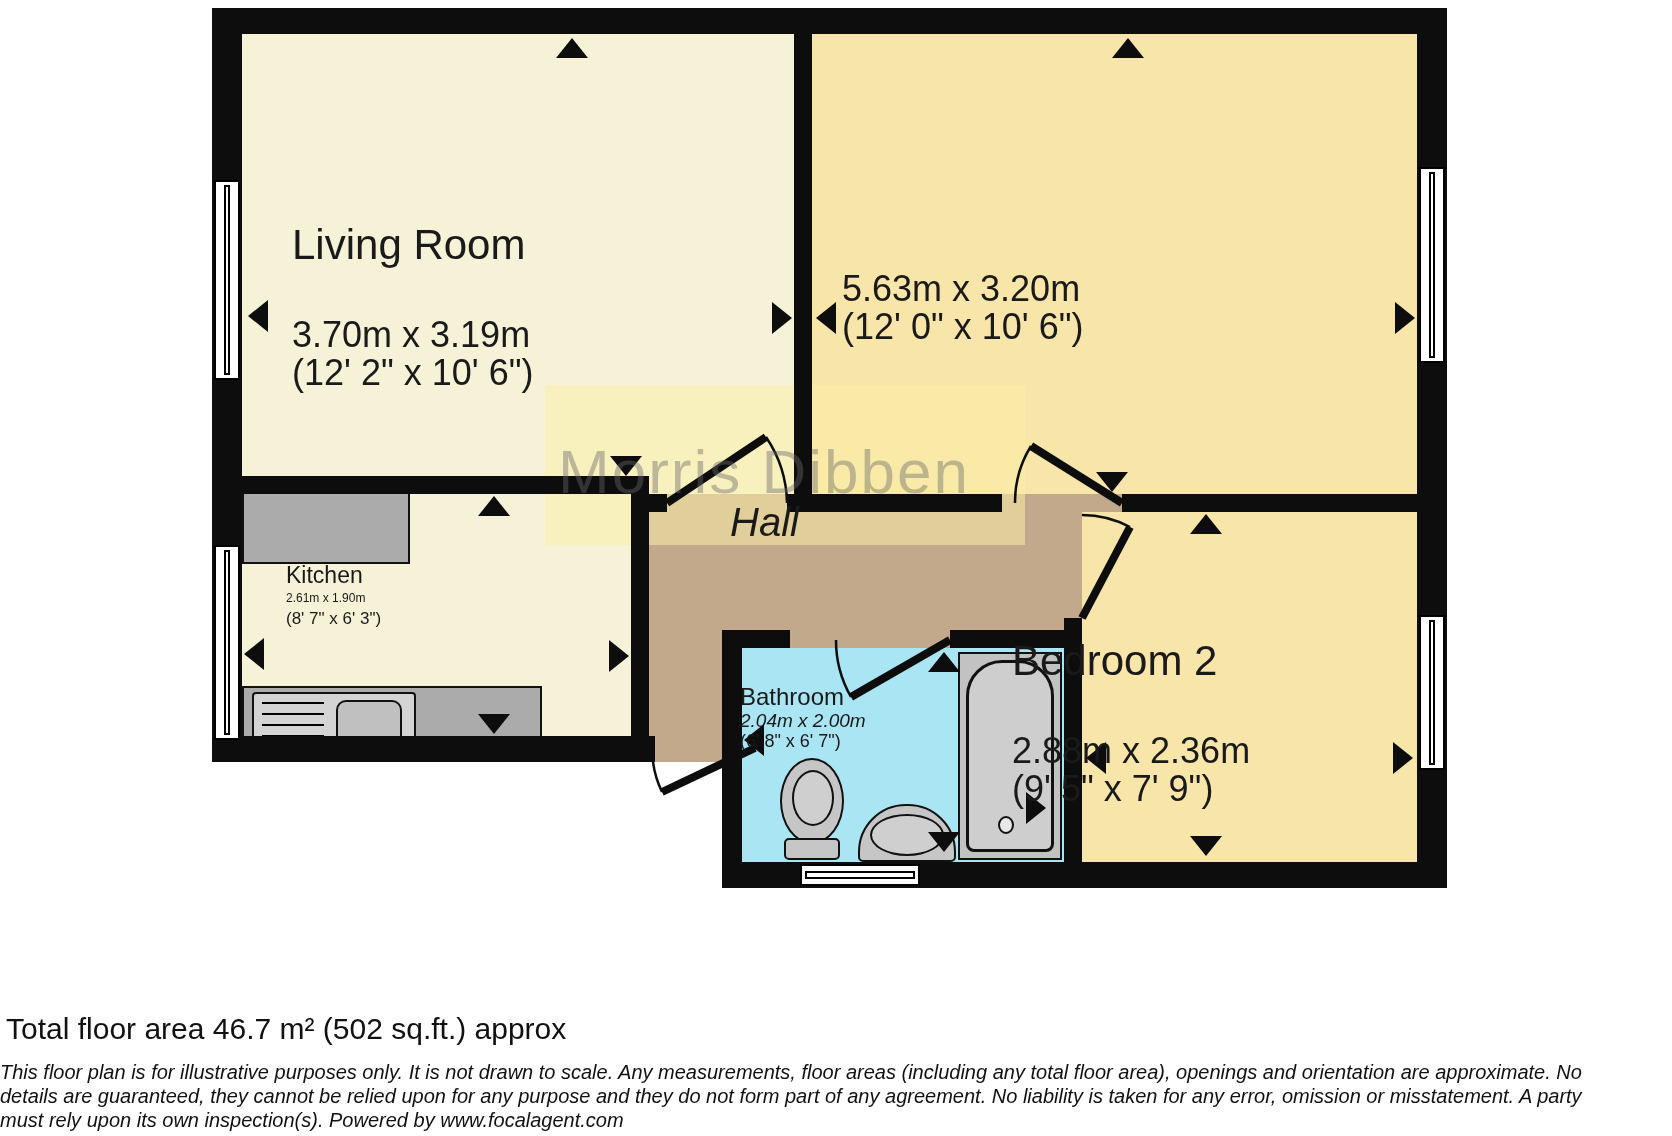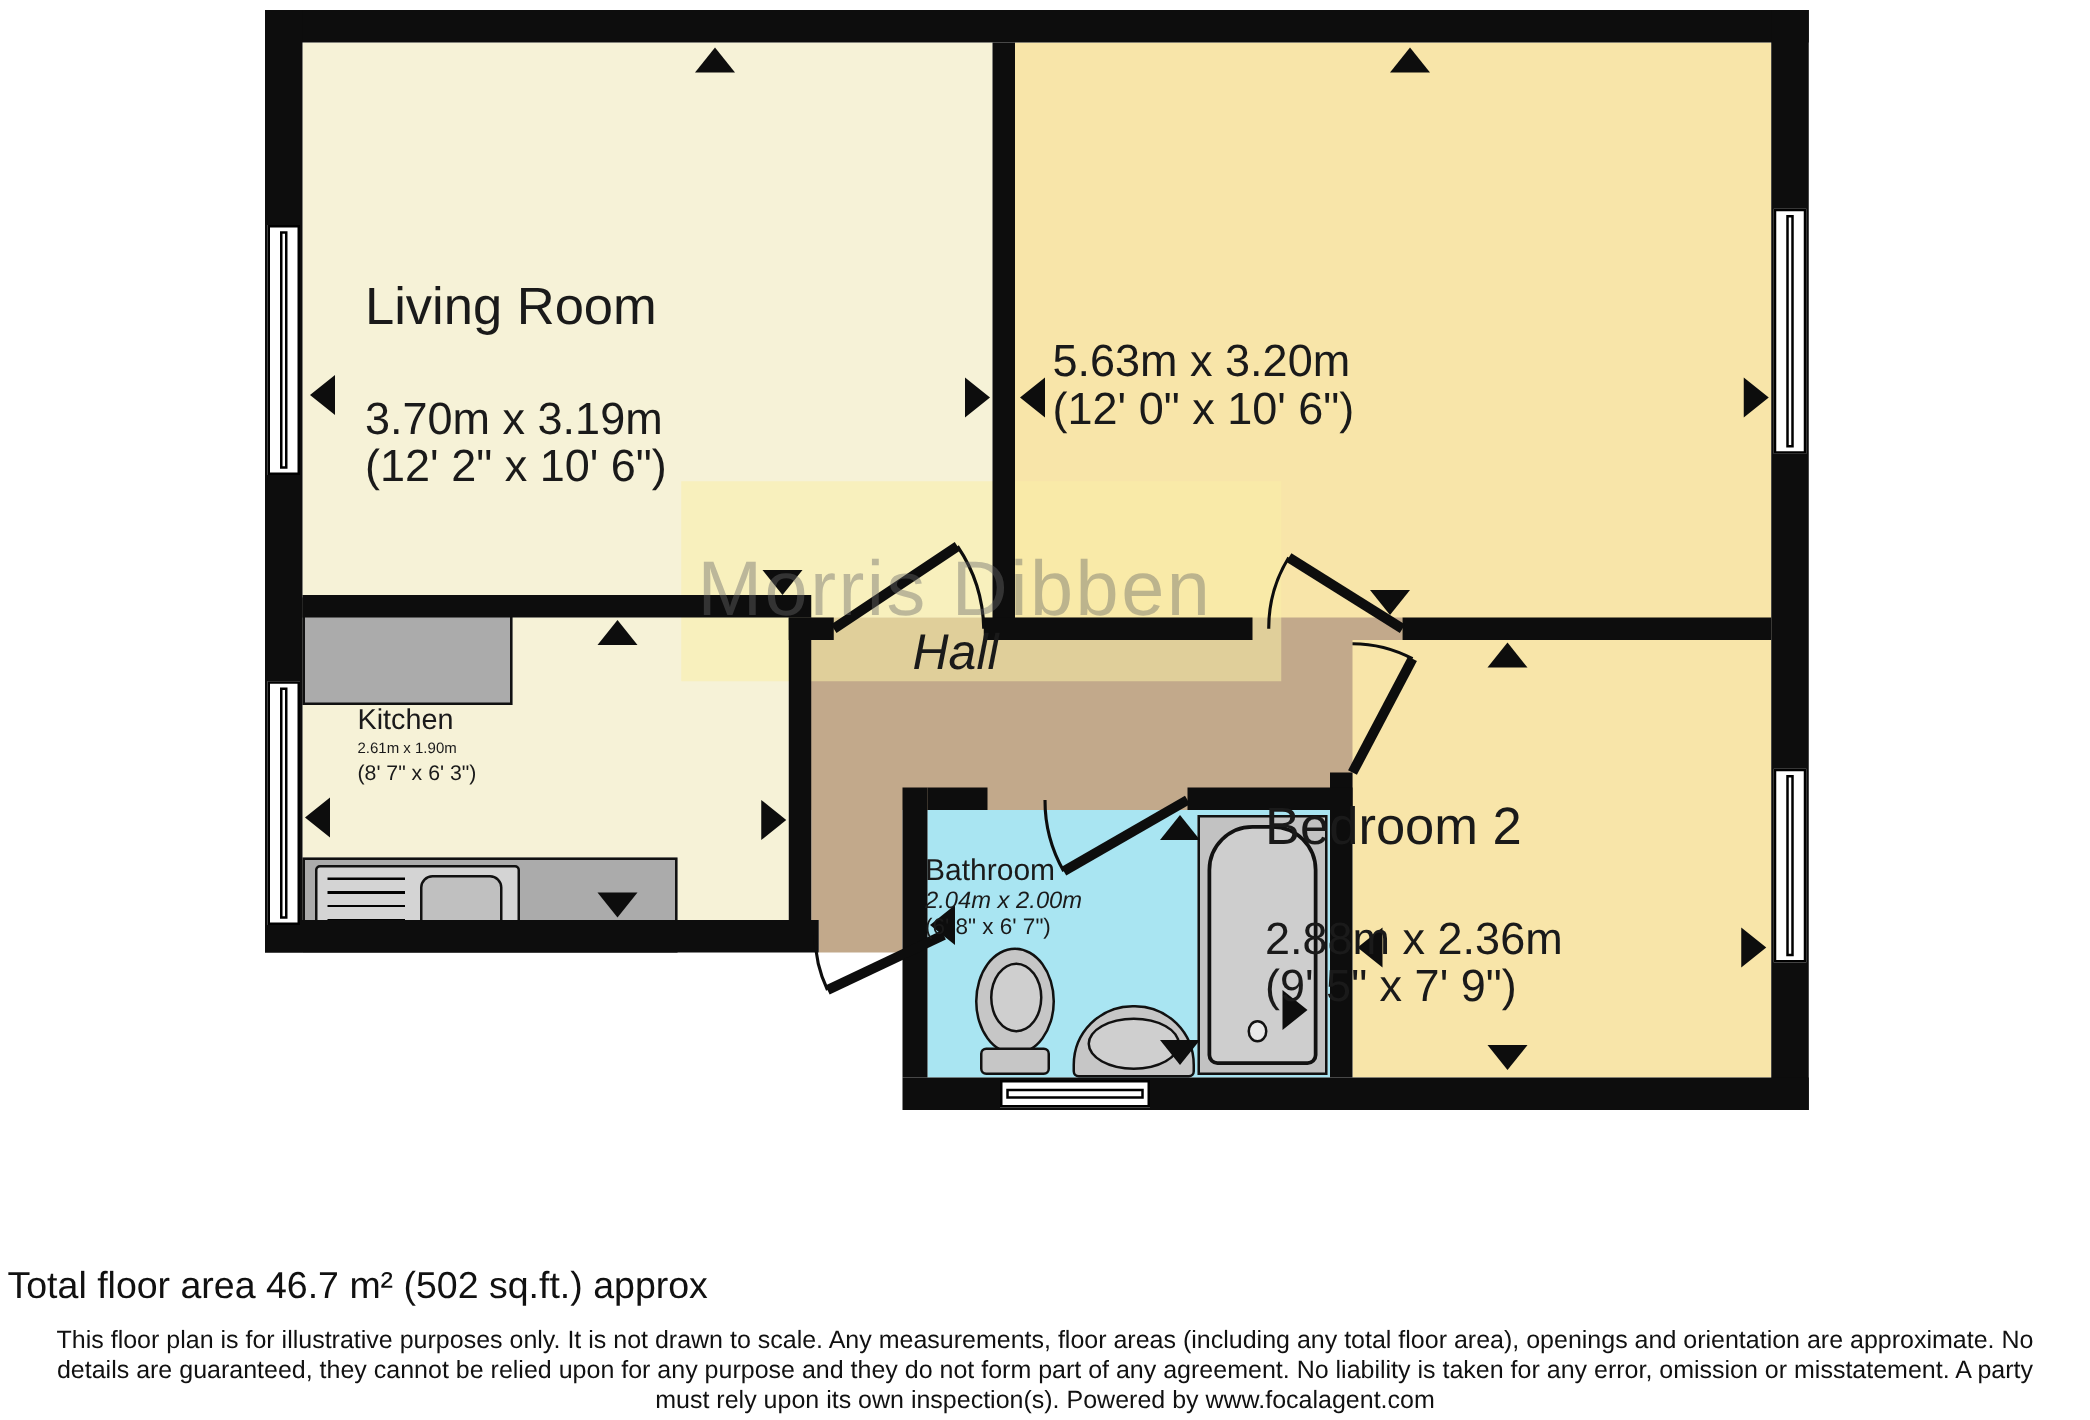--- a/index.html
+++ b/index.html
@@ -44,21 +44,21 @@
   .lbl{position:absolute;color:#1a1a1a;}
   .lbl .nm-lg{font-size:42px;line-height:46px;}
   .lbl .dm-lg{font-size:36px;line-height:38px;margin-top:48px;}
   .lbl .im-lg{font-size:36px;line-height:38px;}
   .lbl .nm-sm{font-size:23px;line-height:26px;}
   .lbl .dm-sm{font-size:12px;line-height:21px;}
   .lbl .im-sm{font-size:17px;line-height:20px;}
   .hall-lbl{font-size:40px;font-style:italic;}
   
   .total{position:absolute;left:6px;top:1012px;font-size:30px;color:#111;text-align:right;}
-  .disc{position:absolute;left:0;top:1060px;width:1672px;text-align:center;font-size:20px;line-height:24px;color:#111;}
+  .disc{position:absolute;left:0;top:1060px;width:1672px;text-align:left;font-size:20px;line-height:24px;color:#111;font-style:italic;}
   svg.doors{position:absolute;left:0;top:0;pointer-events:none;}
 </style>
 </head>
 <body>
 
 <div id="stage">
 
   <div class="room cream" style="left:242px;top:34px;width:552px;height:460px;"></div>
   <div class="room yellow" style="left:812px;top:34px;width:605px;height:478px;"></div>
   <div class="room cream" style="left:242px;top:494px;width:389px;height:242px;"></div>

